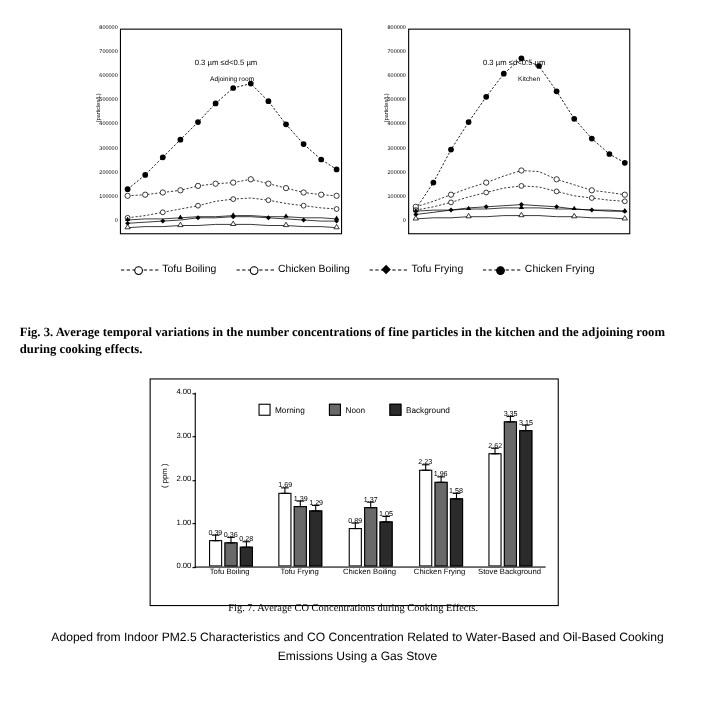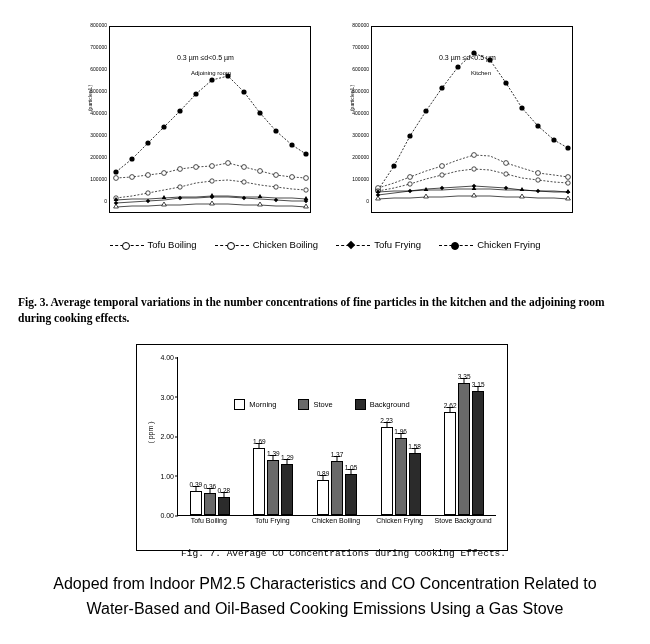--- a/index.html
+++ b/index.html
@@ -229,41 +229,40 @@
   }
   .bar-legend {
     position: absolute;
     left: 60px; top: 22px;
     width: 250px;
     display: flex;
     justify-content: center;
     gap: 22px;
     font-size: 7.5px;
     align-items: center;
-    margin-top: 32px;
   }
   .bar-legend .li { display: flex; align-items: center; gap: 4px; }
   .bar-legend .sw { width: 9px; height: 9px; border: 1px solid #000; }
 
   .caption-fig7 {
     position: absolute;
     left: 136px; top: 548px;
     width: 370px;
-    text-align: right;
-    font-family: Liberation Mono, monospace;
+    text-align: center;
+    font-family: Liberation Serif, serif;
     font-size: 9.5px;
     color: #000;
   }
 
   .bottom-note {
     position: absolute;
     left: 40px; top: 572px;
     width: 570px;
     text-align: center;
-    font-size: 16px;
+    font-size: 11px;
     line-height: 1.55;
     color: #000;
   }
 </style>
 </head>
 <body>
 
 <div class="fig5-wrap">
   <div class="line-charts">
 
@@ -485,21 +484,21 @@
 <div class="fig7-wrap">
   <div class="bar-ylabel">( ppm )</div>
 
   <div class="bar-legend">
     <div class="li">
       <span class="sw fill-morning"></span>
       <span>Morning</span>
     </div>
     <div class="li">
       <span class="sw fill-noon"></span>
-      <span>Stove</span>
+      <span>Noon</span>
     </div>
     <div class="li">
       <span class="sw fill-afternoon"></span>
       <span>Background</span>
     </div>
   </div>
 
   <div class="bar-plot">
     <div class="bar-ytick" style="top:100%;"><span class="tickline"></span><span>0.00</span></div>
     <div class="bar-ytick" style="top:75%;"><span class="tickline"></span><span>1.00</span></div>

